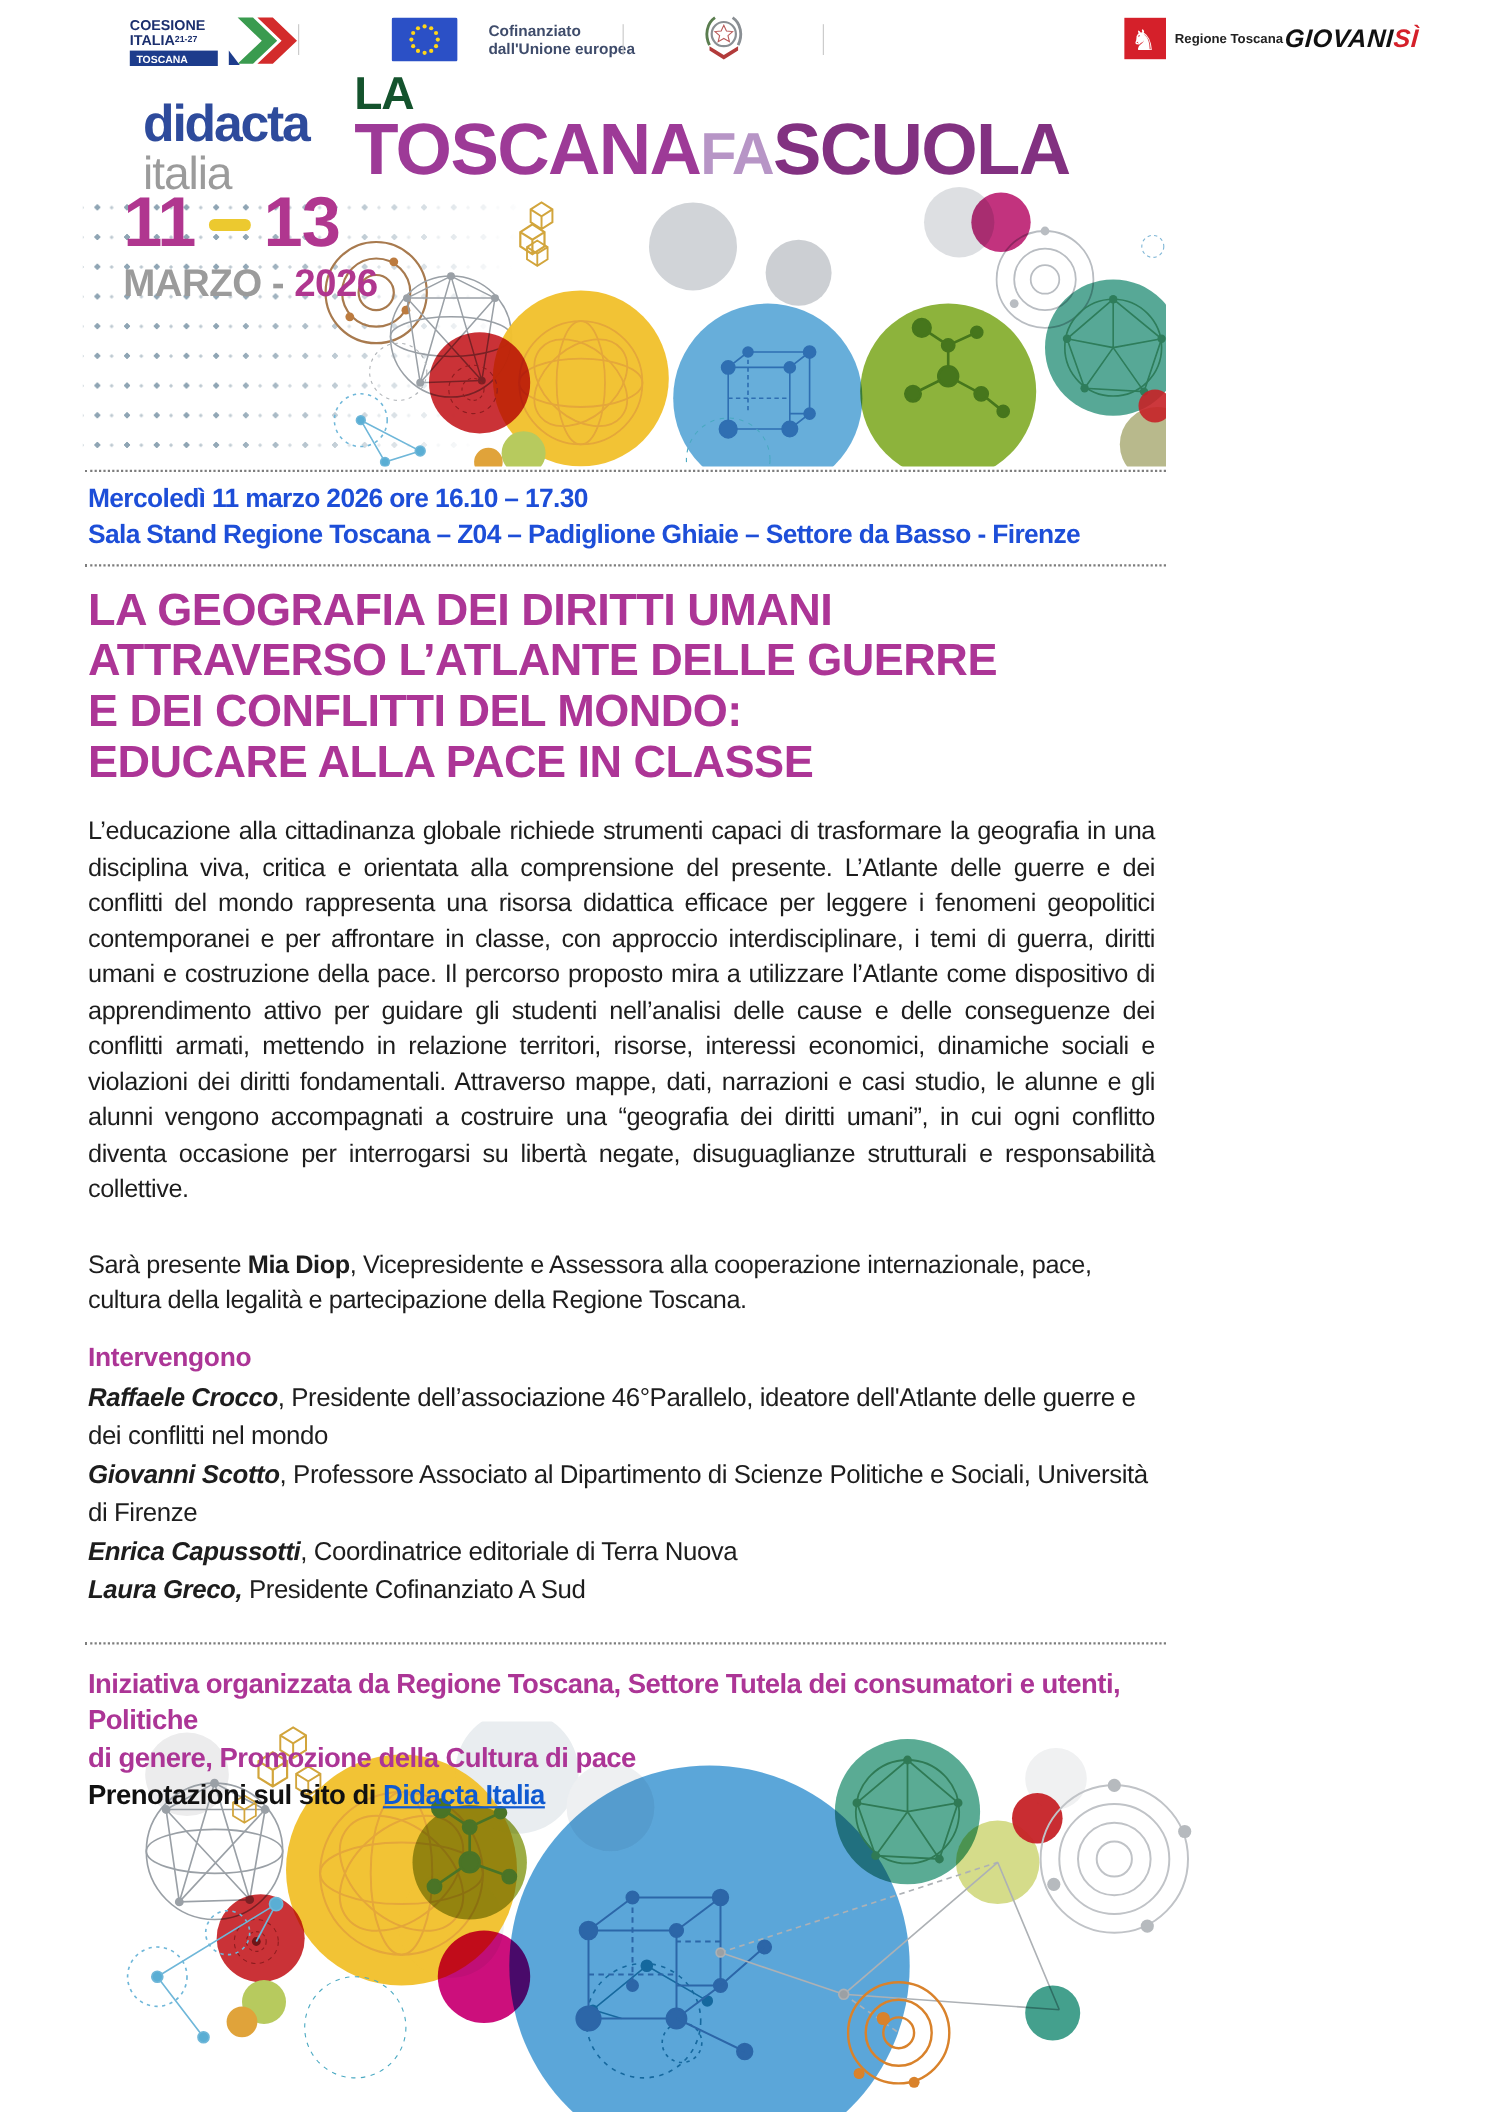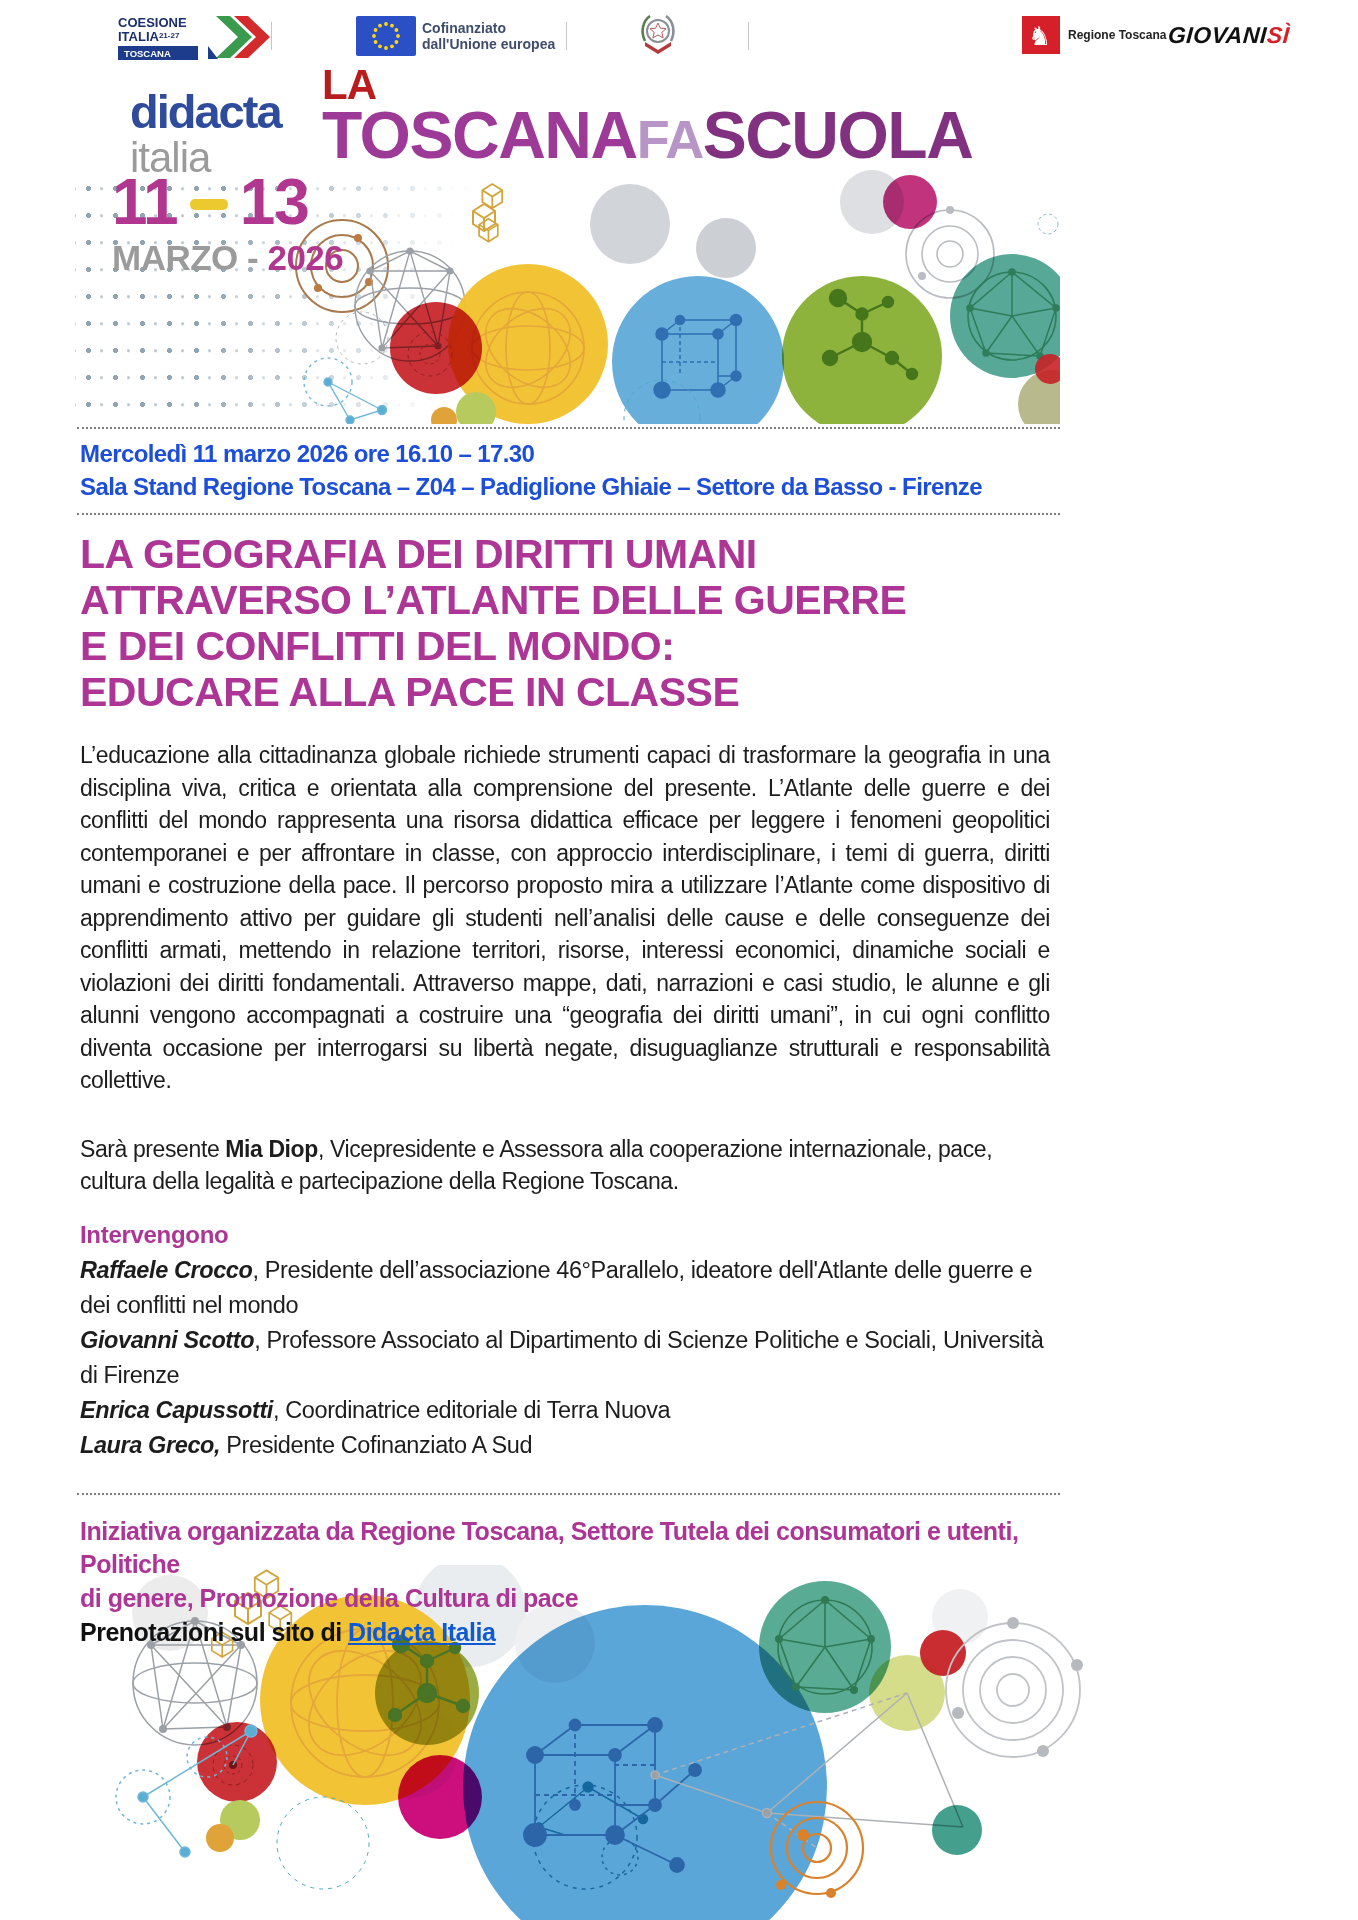--- a/index.html
+++ b/index.html
@@ -3,21 +3,21 @@
 <meta charset="utf-8">
 <style>
   html,body{margin:0;padding:0;background:#fff;}
   .page{position:relative;width:1358px;height:1920px;background:#fff;overflow:hidden;
         font-family:"Liberation Sans",sans-serif;color:#212121;border-radius:11px;}
 
   
   .logos{position:absolute;left:0;top:0;width:1358px;height:70px;}
   .logo{position:absolute;}
   .vsep{position:absolute;top:22px;width:1px;height:28px;background:#c7c7c7;}
-  .eu-wrap{display:flex;align-items:center;gap:6px;}
+  .eu-wrap{display:flex;align-items:center;gap:28px;}
   .eu-text{font-size:14px;font-weight:bold;color:#3f4c6b;line-height:16px;}
   .rt-wrap{display:flex;align-items:center;gap:8px;}
   .rt-label{font-size:12px;font-weight:bold;color:#222;}
   .gs{font-style:italic;font-weight:800;font-size:23px;letter-spacing:.5px;transform:skewX(-4deg);}
   .gs .black{color:#111;}
   .gs .red{color:#d5202a;}
 
   
   .banner{position:absolute;left:0;top:62px;width:1082px;height:366px;}
   .dots{position:absolute;left:75px;top:106px;width:395px;height:250px;z-index:1;
@@ -26,21 +26,21 @@
       radial-gradient(circle,#bcc8d0 1.3px,transparent 1.6px);
     background-size:27px 27px,27px 27px;
     background-position:0 100%,13px 88%;
     -webkit-mask-image:linear-gradient(100deg,#000 35%,transparent 92%);
     mask-image:linear-gradient(100deg,#000 35%,transparent 92%);}
   .banner-art{position:absolute;left:270px;top:104px;z-index:2;}
   .didacta{position:absolute;left:130px;top:26px;z-index:3;line-height:1;}
   .didacta .d1{font-size:47px;font-weight:bold;color:#2e4b9c;letter-spacing:-2px;}
   .didacta .d2{font-size:42px;color:#9b9b9b;letter-spacing:-1px;margin-top:2px;}
   .title{position:absolute;left:322px;top:2px;z-index:3;line-height:1;}
-  .title .la{font-size:42px;font-weight:bold;color:#b91c1c;letter-spacing:-1px;}
+  .title .la{font-size:42px;font-weight:bold;color:#14532d;letter-spacing:-1px;}
   .title .row{margin-top:-4px;white-space:nowrap;}
   .title .big{font-size:66px;font-weight:bold;letter-spacing:-1.5px;}
   .t-toscana{color:#9d3a97;}
   .t-fa{color:#b795c6;font-size:54px !important;}
   .t-scuola{color:#823181;}
   .datebox{position:absolute;left:112px;top:108px;z-index:3;line-height:1;}
   .d-range{font-size:64px;font-weight:800;color:#b0368f;letter-spacing:-1px;}
   .d-dash{display:inline-block;width:38px;height:11px;border-radius:5px;background:#ecc92f;
           margin:0 12px;vertical-align:14px;}
   .d-month{font-size:35px;font-weight:bold;margin-top:6px;letter-spacing:-.5px;}

